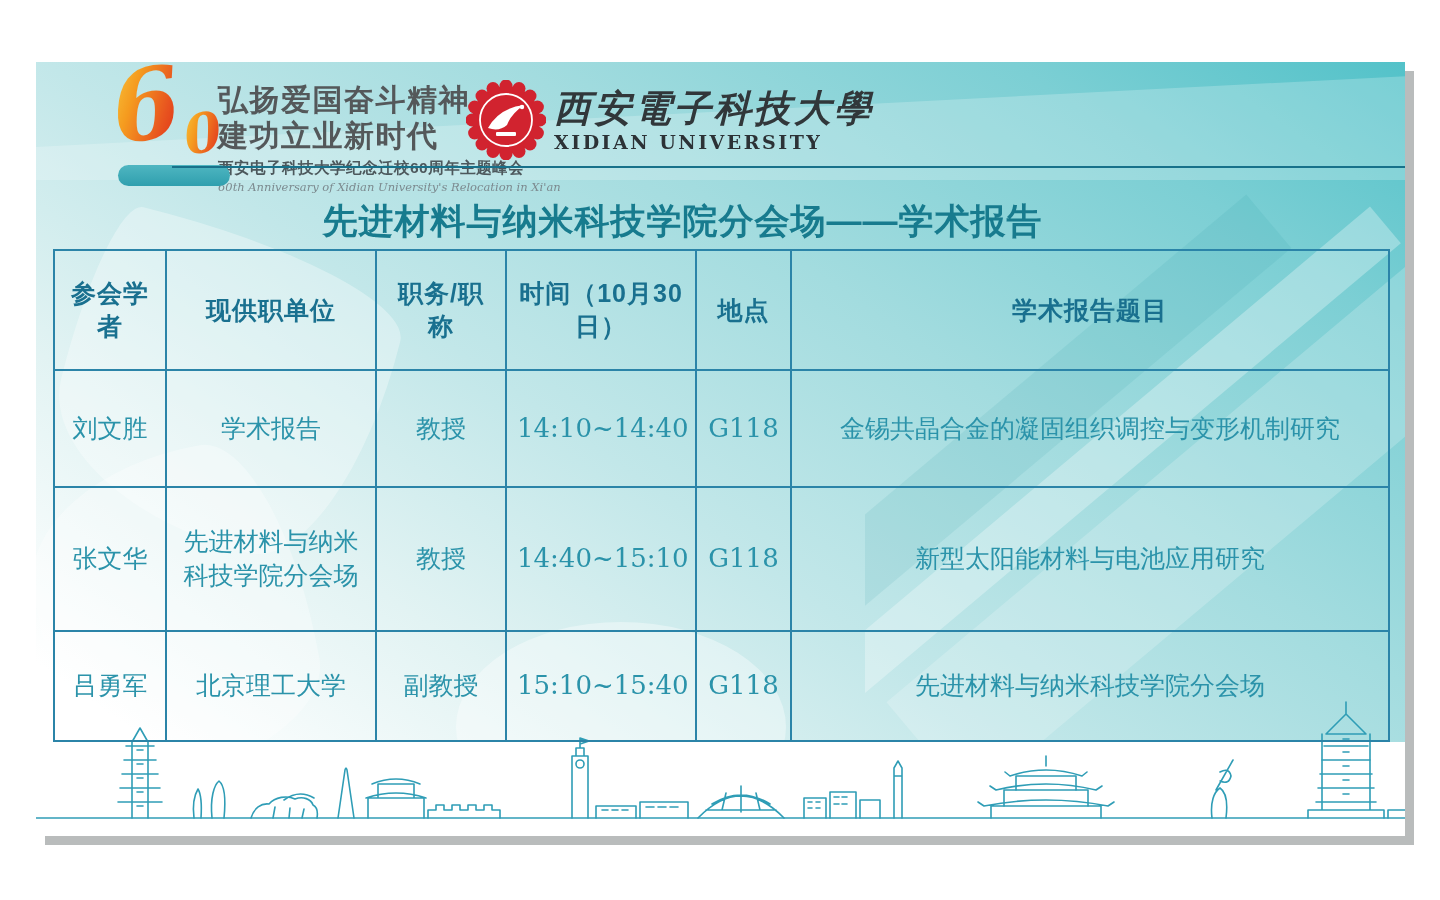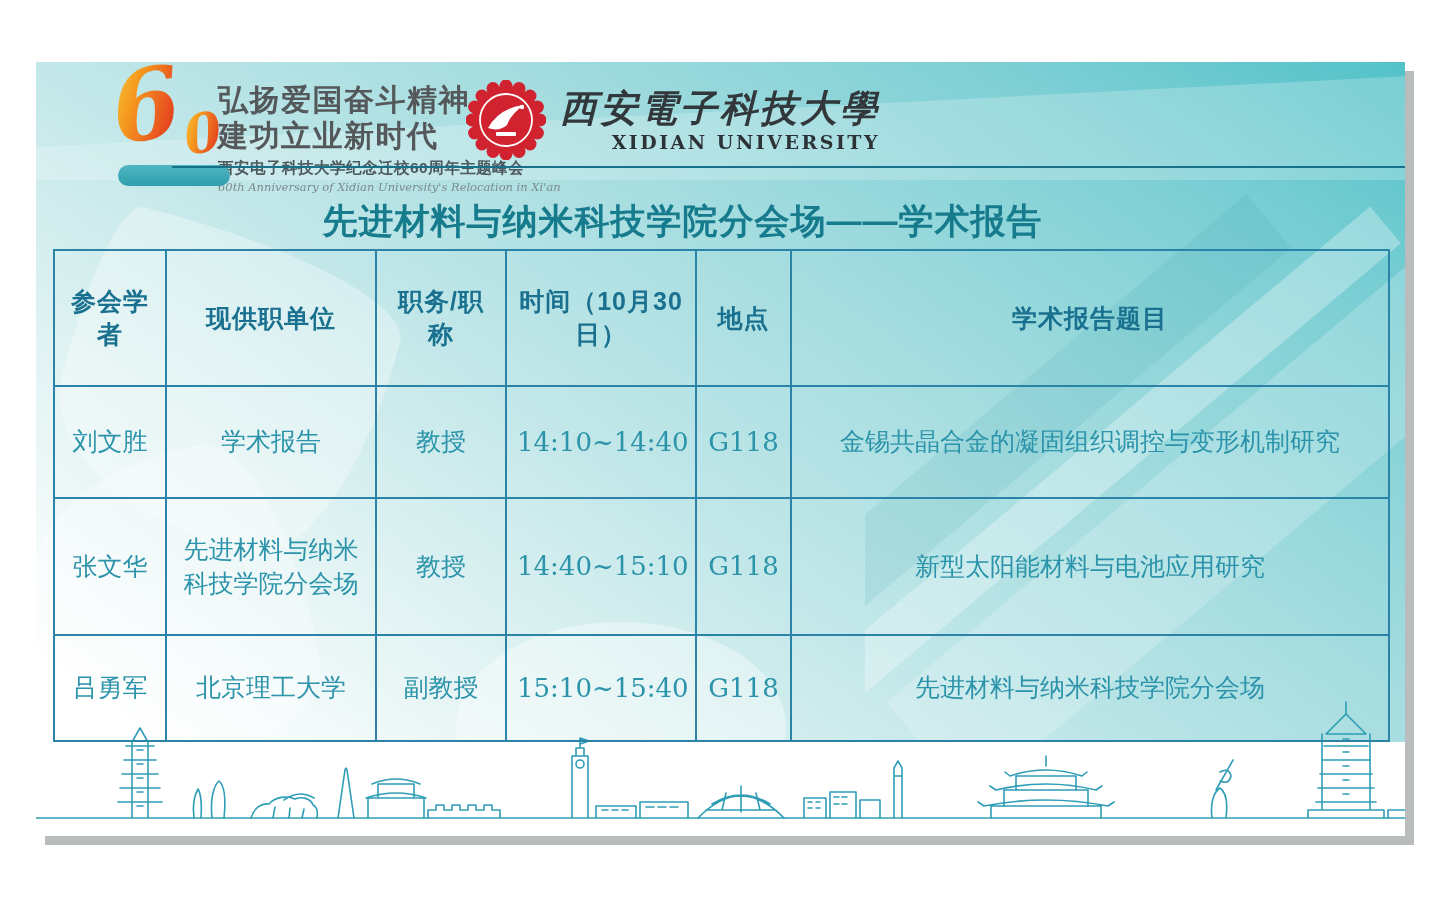--- a/index.html
+++ b/index.html
@@ -46,38 +46,38 @@
     background:#17718a; z-index:4; }
 
   .slogan { position:absolute; left:182px; top:20px; }
   .slogan .l1, .slogan .l2 { font-size:30px; font-weight:900; color:#54585a;
     line-height:36px; letter-spacing:1.5px; }
   .slogan .sub-cn { margin-top:4px; font-size:15.5px; font-weight:700;
     color:#4d585c; letter-spacing:0.5px; }
   .slogan .sub-en { font-size:11.5px; font-style:italic;
     font-family:"DejaVu Serif", serif; color:#7c8a8f; margin-top:1px; }
 
-  .univ { position:absolute; left:430px; top:18px; display:flex; gap:14px; align-items:center; }
+  .univ { position:absolute; left:430px; top:18px; display:flex; gap:8px; align-items:center; }
   .seal { width:80px; height:80px; }
   .uname .cal { font-family:"DejaVu Serif", serif; font-style:italic; font-weight:bold;
     font-size:37px; line-height:42px; letter-spacing:3px; color:#31373a; }
   .uname .uen { font-family:"DejaVu Serif", serif; font-weight:bold;
-    font-size:19px; letter-spacing:2.5px; color:#2c3236; margin-top:2px;text-align:right; }
+    font-size:19px; letter-spacing:2.5px; color:#2c3236; margin-top:2px; }
 
   
   .title { position:absolute; top:136px; left:0; width:100%; text-align:center;
     padding-right:76px; font-size:35px; font-weight:900; color:#177b8e;
     letter-spacing:1px; z-index:4; }
 
   
   .sched { position:absolute; left:17px; top:187px; width:1335px; height:493px;
     border-collapse:collapse; table-layout:fixed; z-index:3; }
   .sched th, .sched td { border:2px solid #2b84a8; text-align:center;
     vertical-align:middle; padding:0 10px; background:transparent; }
-  .sched thead tr { height:136px;border-radius:30px; }
+  .sched thead tr { height:120px;border-radius:30px; }
   .sched thead th { font-size:25px; font-weight:800; color:#19708f; letter-spacing:1px; }
   .sched tbody tr.r1 { height:100px; }
   .sched tbody tr.r2 { height:122px; }
   .sched tbody tr.r3 { height:94px; }
   .sched tbody td { font-size:25px; font-weight:500; color:#2b93aa; line-height:1.35; }
   .sched td.serif { font-family:"DejaVu Serif", serif; font-weight:400; font-size:26px; }
 
   
   .white-band { position:absolute; left:0; top:680px; width:100%; height:94px;
     background:#ffffff; z-index:1; }

